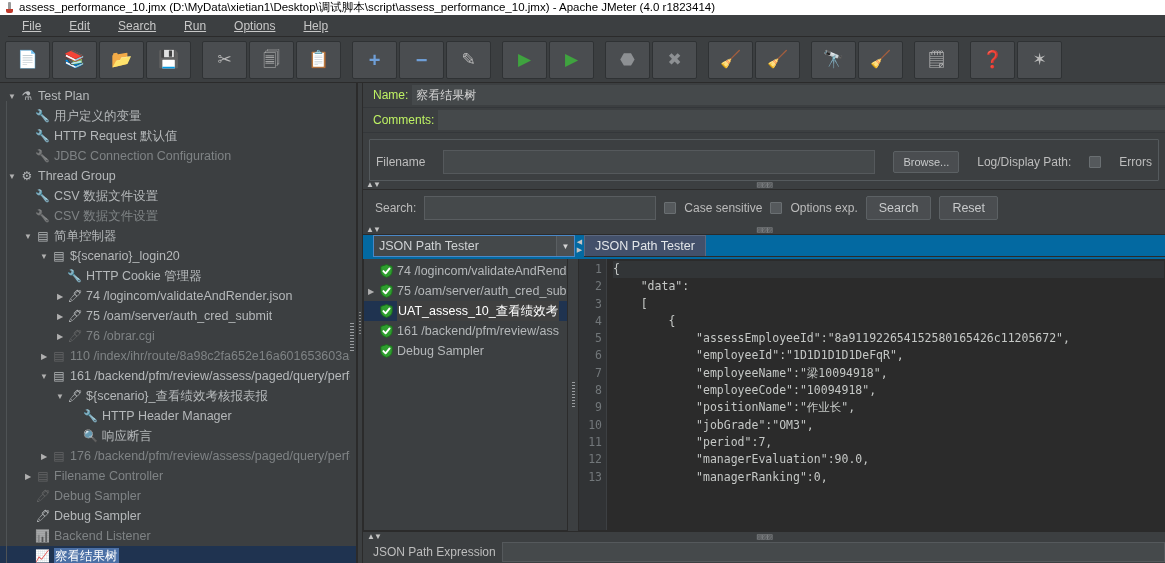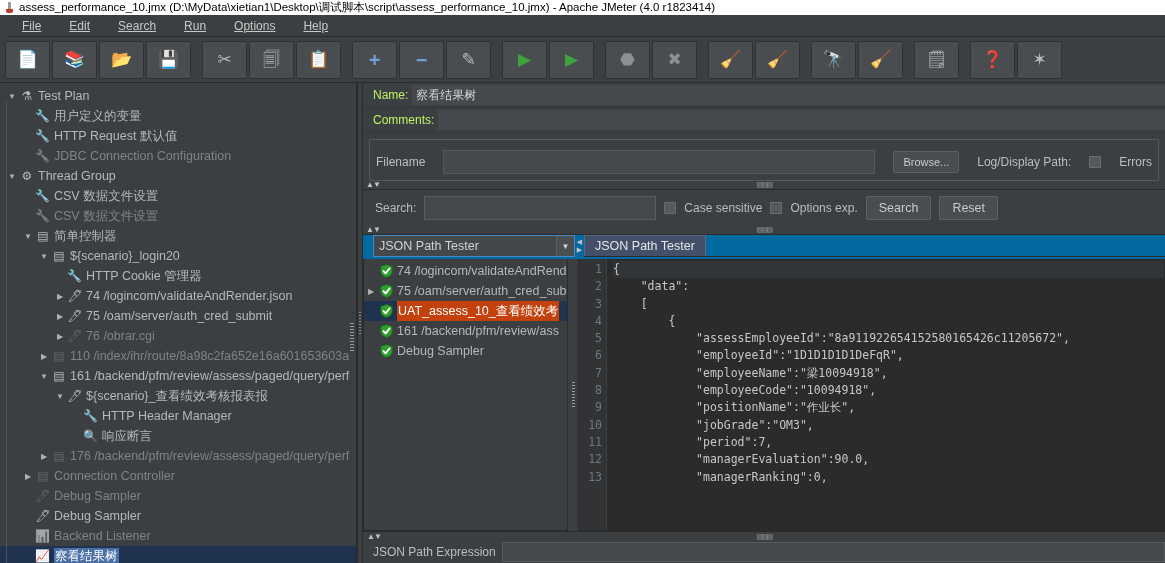--- a/index.html
+++ b/index.html
@@ -382,21 +382,21 @@
     text-align: center;
     font-size: 8px;
     color: #b0b0b0;
   }
   .rnode .shield {
     width: 16px; flex: 0 0 16px;
     display: inline-flex; align-items: center; justify-content: center;
     margin-right: 3px;
   }
   .rnode .rlbl { overflow: hidden; }
-  .rnode .rlbl.selhl { background: #c2410c; color: #fff; padding: 9px 1px; }
+  .rnode .rlbl.selhl { background: #404040; color: #fff; padding: 9px 1px; }
 
   
   #split-mid {
     width: 10px;
     background: #3c3f41;
     display: flex;
     align-items: center;
     justify-content: center;
   }
   #split-mid .grip {
@@ -675,21 +675,21 @@
         <span class="lbl">响应断言</span>
       </div>
       <div class="tnode dim" style="padding-left: 38px;">
         <span class="twist">▶</span>
         <span class="ticon" style="filter: grayscale(1) opacity(0.55);">▤</span>
         <span class="lbl">176 /backend/pfm/review/assess/paged/query/perfo</span>
       </div>
       <div class="tnode dim" style="padding-left: 22px;">
         <span class="twist">▶</span>
         <span class="ticon" style="filter: grayscale(1) opacity(0.55);">▤</span>
-        <span class="lbl">Connection Controller</span>
+        <span class="lbl">Filename Controller</span>
       </div>
       <div class="tnode dim" style="padding-left: 22px;">
         <span class="twist"></span>
         <span class="ticon" style="filter: grayscale(1) opacity(0.55);">🖊</span>
         <span class="lbl">Debug Sampler</span>
       </div>
       <div class="tnode" style="padding-left: 22px;">
         <span class="twist"></span>
         <span class="ticon">🖊</span>
         <span class="lbl">Debug Sampler</span>

